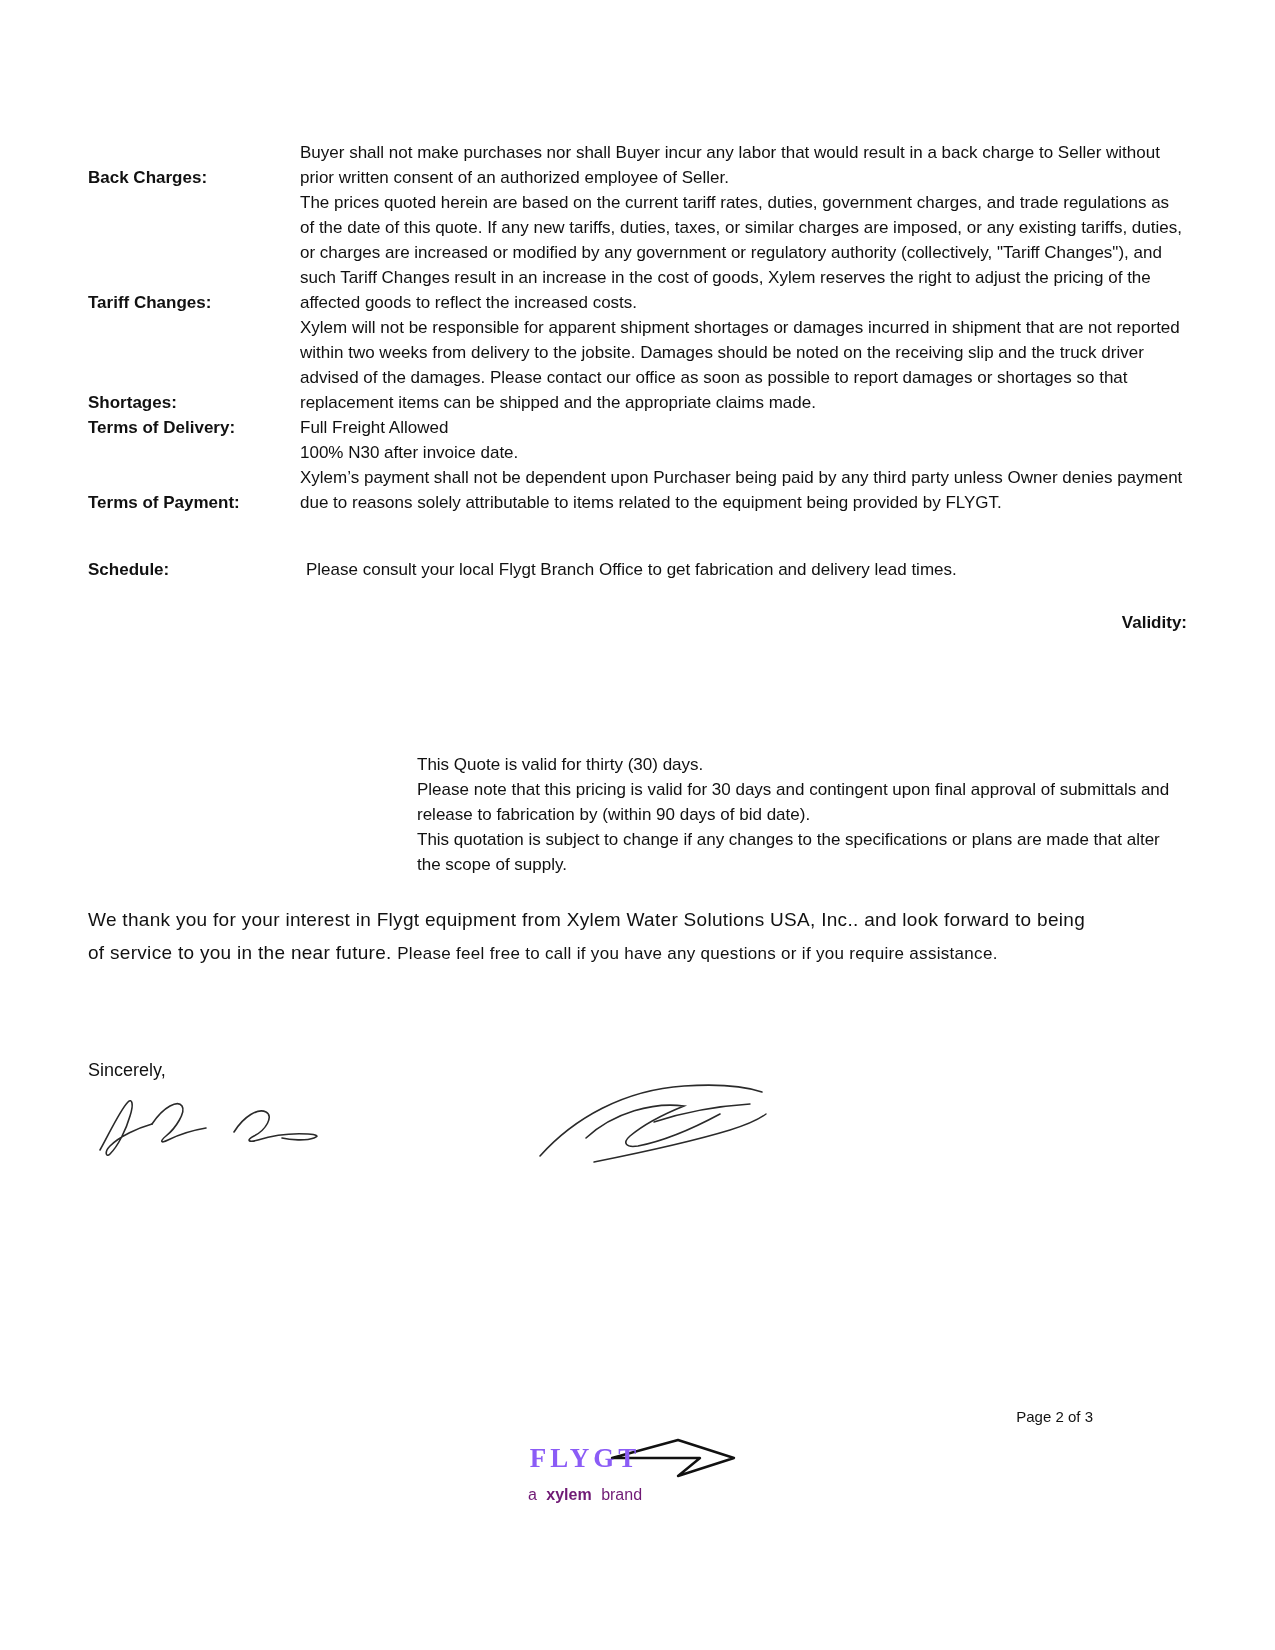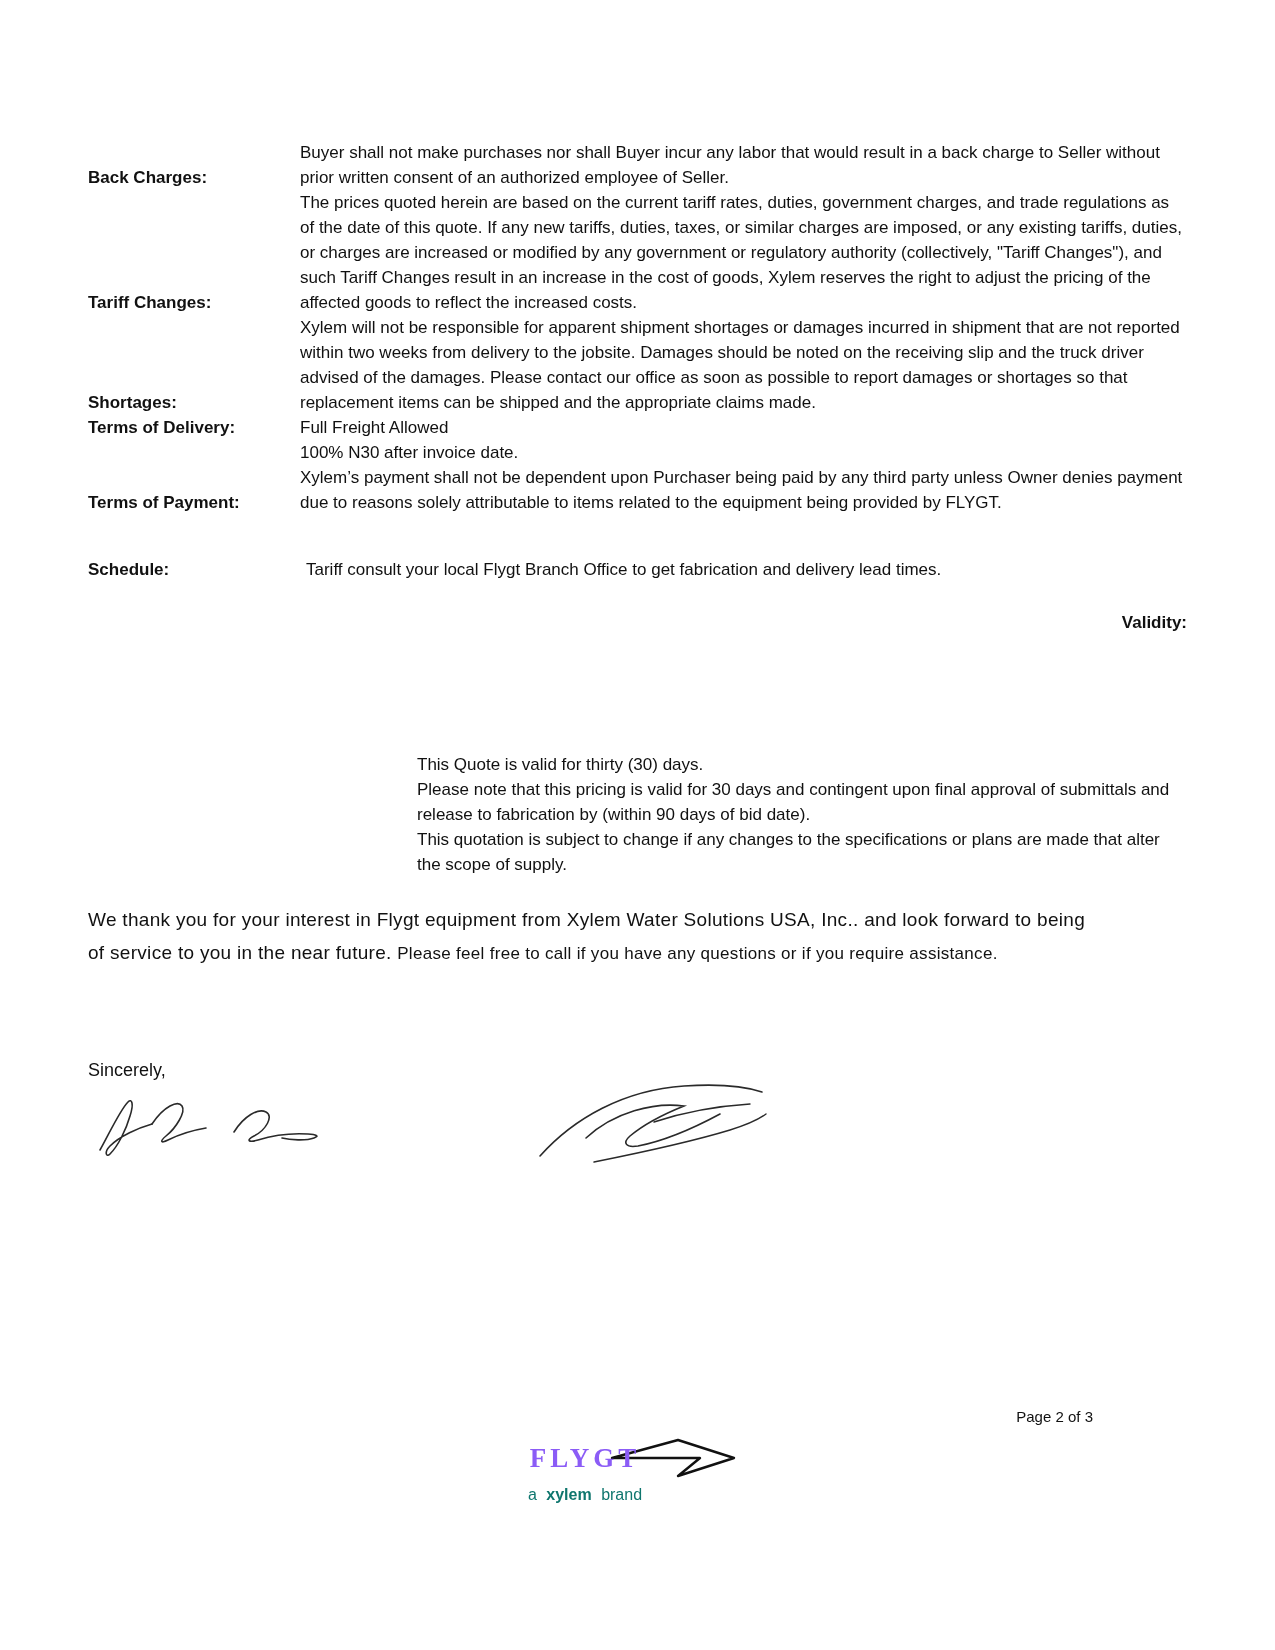--- a/index.html
+++ b/index.html
@@ -95,21 +95,21 @@
   }
   .logo-arrow {
     position: absolute;
     left: 78px;
     top: 2px;
     z-index: 1;
   }
   .logo-tagline {
     margin-top: 2px;
     font-size: 16px;
-    color: #0f766e;
+    color: #701a75;
     white-space: nowrap;
   }
   .logo-tagline .brand { font-weight: bold; }
   .logo-tagline span { display: inline-block; }
   .logo-tagline .gap { margin-left: 5px; }
 </style>
 </head>
 <body>
 
 <div class="page">
@@ -136,21 +136,21 @@
     </div>
 
     <div class="term-row">
       <div class="term-label">Terms of Payment:</div>
       <div class="term-text">100% N30 after invoice date.
 Xylem’s payment shall not be dependent upon Purchaser being paid by any third party unless Owner denies payment due to reasons solely attributable to items related to the equipment being provided by FLYGT.</div>
     </div>
 
     <div class="term-row schedule-row">
       <div class="term-label">Schedule:</div>
-      <div class="term-text">Tariff consult your local Flygt Branch Office to get fabrication and delivery lead times.</div>
+      <div class="term-text">Please consult your local Flygt Branch Office to get fabrication and delivery lead times.</div>
     </div>
 
     <div class="term-row validity-row">
       <div class="term-label">Validity:</div>
       <div class="term-text">This Quote is valid for thirty (30) days.
 Please note that this pricing is valid for 30 days and contingent upon final approval of submittals and release to fabrication by (within 90 days of bid date).
 This quotation is subject to change if any changes to the specifications or plans are made that alter the scope of supply.</div>
     </div>
 
 

